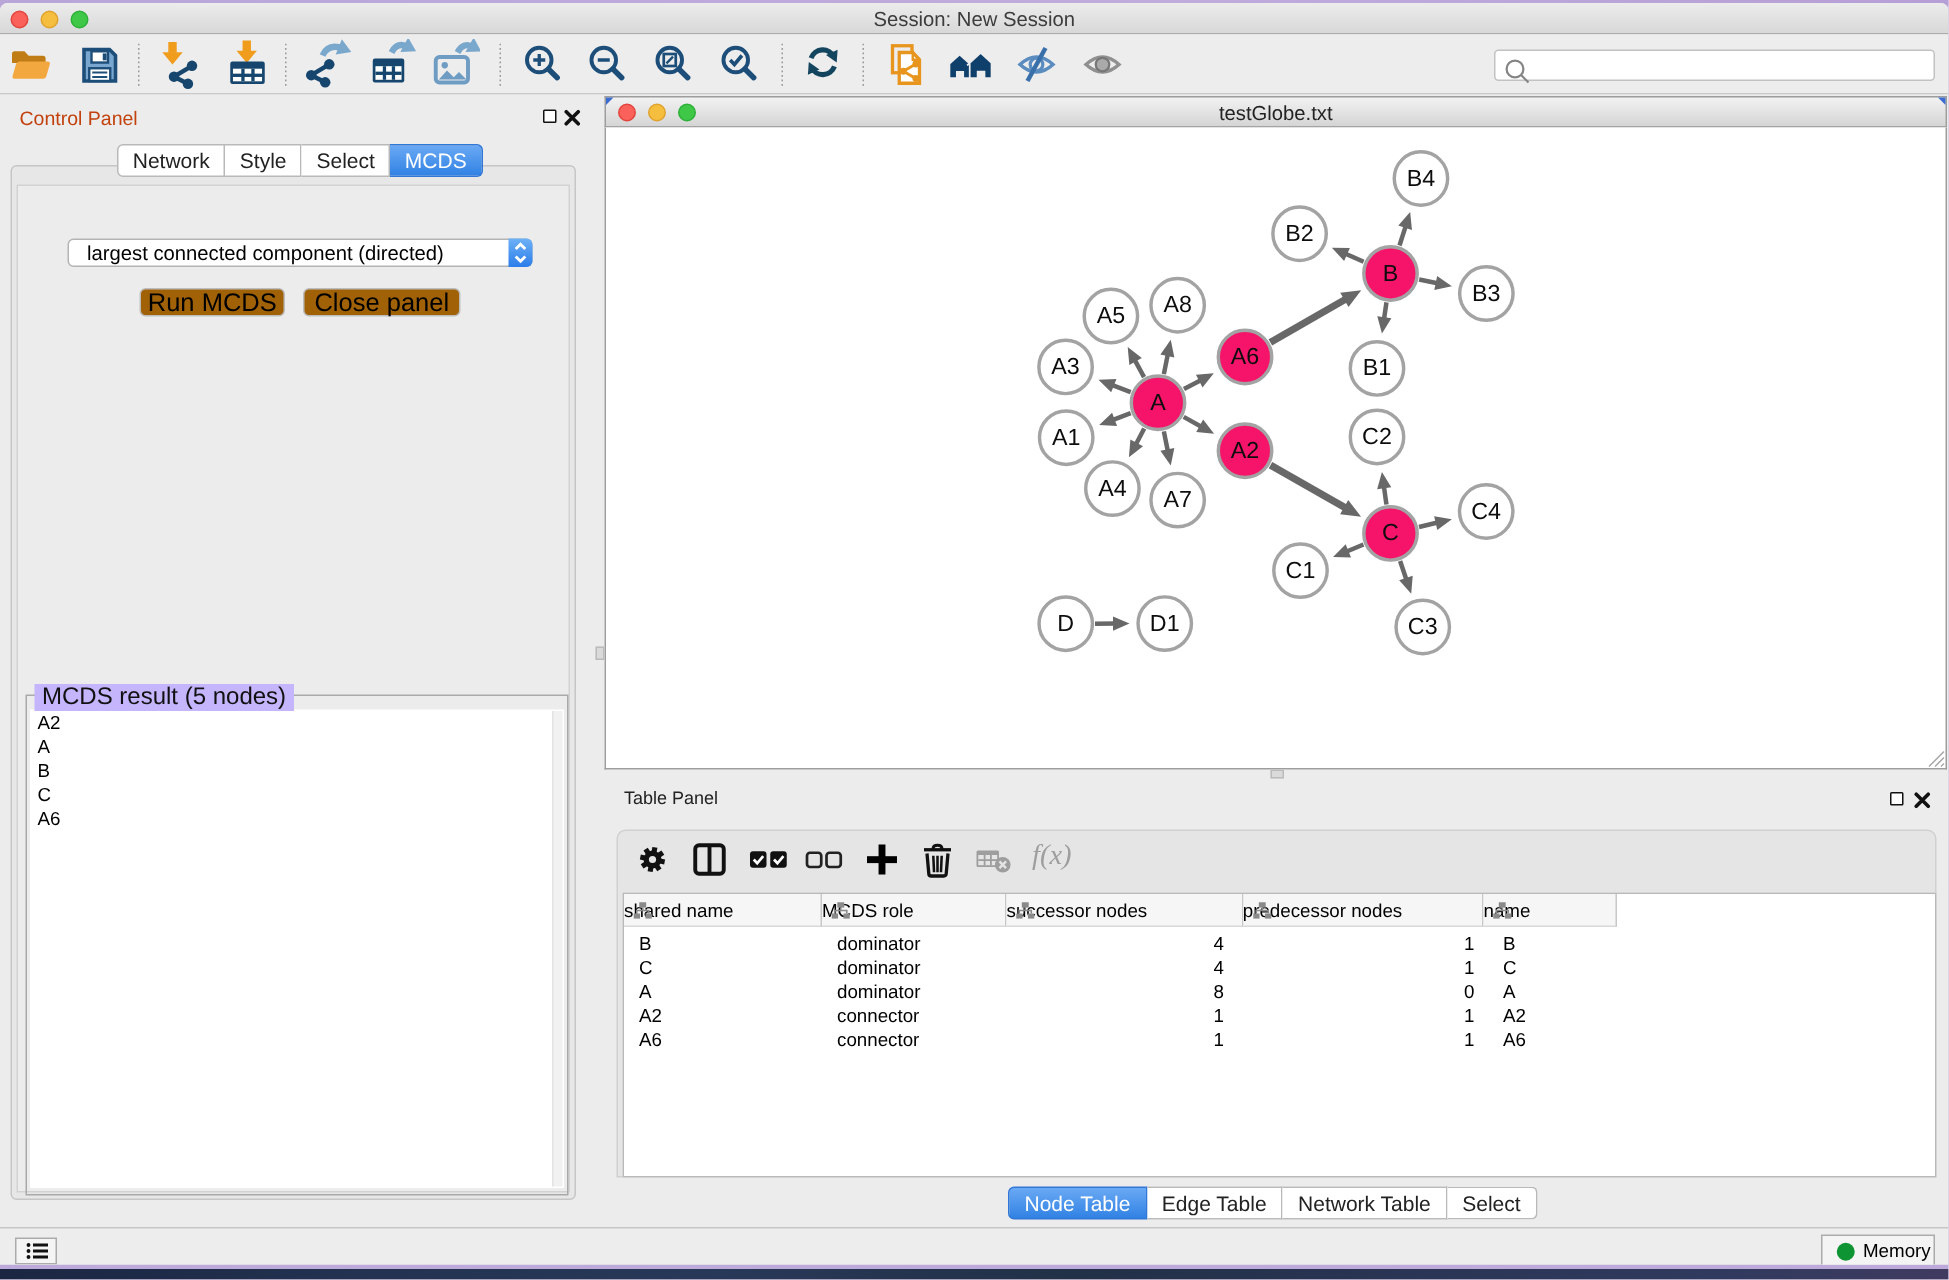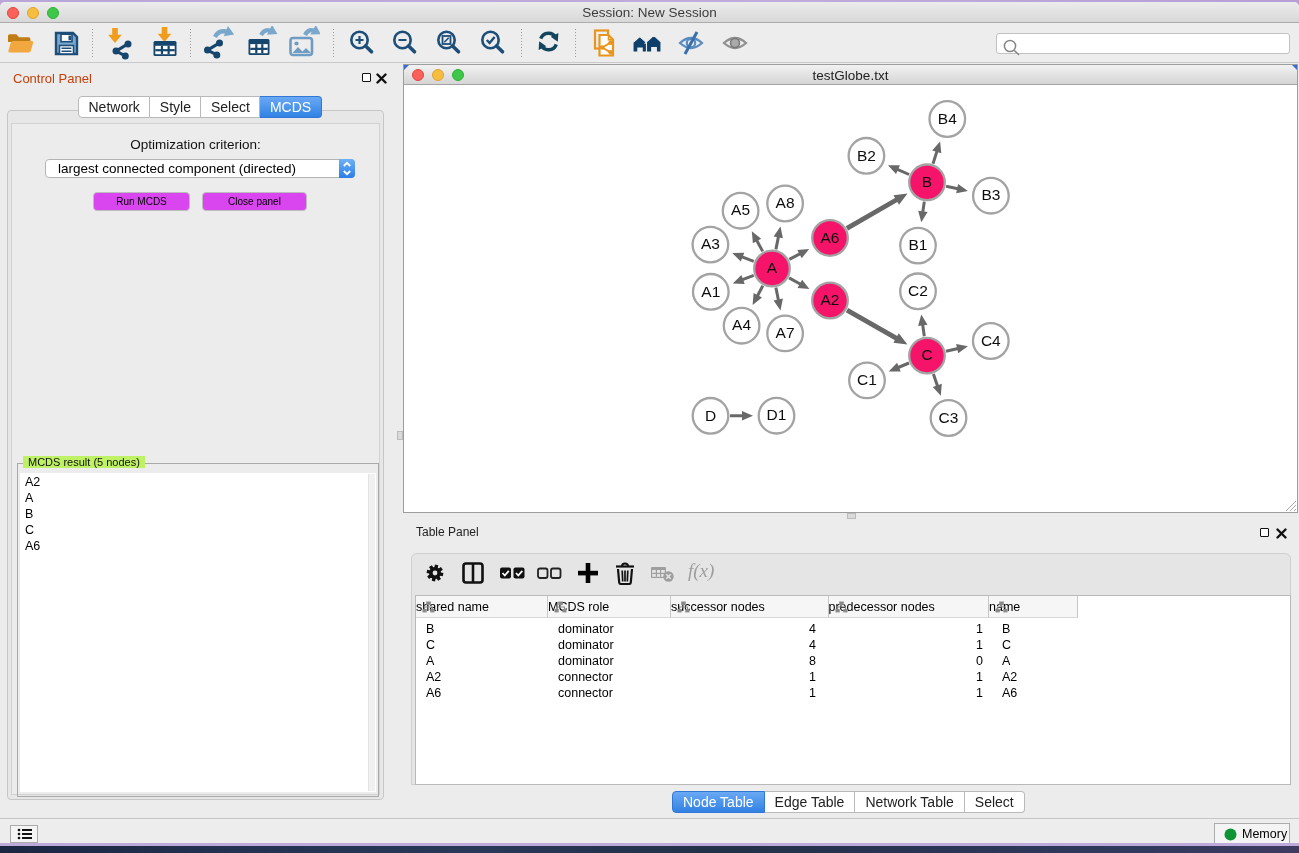--- a/index.html
+++ b/index.html
@@ -43,26 +43,26 @@
 #cp-outer { position:absolute; left:7px; top:47px; width:377px; height:690px;
   background:#e7e7e7; border:1px solid #c6c6c6; border-radius:4px; }
 #cp-inner { position:absolute; left:3px; top:12px; width:369px; height:672px;
   background:#ececec; border:1px solid #d2d2d2; }
 #opt-label { position:absolute; left:0; top:26px; width:100%; text-align:center; font-size:13.5px; color:#111; }
 #dropdown { position:absolute; left:37px; top:48px; width:310px; height:19px;
   background:#fff; border:1px solid #b4b4b4; border-radius:4px; }
 #dropdown .cap { position:absolute; right:-1px; top:-1px; width:16px; height:19px;
   background:linear-gradient(#6db1f7,#2c7de9); border-radius:0 4px 4px 0; }
 #dropdown .txt { position:absolute; left:12px; top:1px; font-size:13.5px; color:#000; }
-.btn { position:absolute; height:19px; background:#d946ef; border:1px solid #bdbdbd;
-  border-radius:4px; font-size:10px; color:#000; text-align:center; line-height:17px; }
+.btn { position:absolute; height:19px; background:#a16207; border:1px solid #bdbdbd;
+  border-radius:4px; font-size:17px; color:#000; text-align:center; line-height:17px; }
 
 #groupbox { position:absolute; left:9px; top:349px; width:362px; height:338px; }
 #gb-border { position:absolute; left:0; top:3px; width:100%; height:334px; border:1px solid #a9a9a9; }
-#gb-label { position:absolute; left:6px; top:-4px; background:#bef264; padding:0 5px; font-size:11px; color:#111; z-index:3;text-align:right; }
+#gb-label { position:absolute; left:6px; top:-4px; background:#c4b5fd; padding:0 5px; font-size:16px; color:#111; z-index:3;text-align:right; }
 #gb-list { position:absolute; left:3px; top:13px; width:356px; height:319px; background:#fff; z-index:2; }
 #gb-scroll { position:absolute; right:1px; top:1px; width:7px; height:317px; background:#f1f1f1; border-left:1px solid #e3e3e3; }
 #gb-items { position:absolute; left:5px; top:1px; font-size:12.5px; color:#000; line-height:16px; }
 
 #netwin { position:absolute; left:403px; top:1px; width:895px; height:449px;border-radius:23px; }
 #nw-titlebar { position:absolute; left:0; top:0; width:100%; height:21px;
   background:linear-gradient(#f2f2f2,#d5d5d5); border:1px solid #9d9d9d; border-bottom:1px solid #a3a3a3; }
 #nw-title { position:absolute; top:3px; left:0; width:100%; text-align:center; font-size:13.5px; color:#222; }
 #nw-canvas { position:absolute; left:0; top:21px; width:895px; height:428px;
   background:#fff; border:1px solid #9d9d9d; border-top:none; }
@@ -223,21 +223,20 @@
         <path d="M1.5 1.5 L9.5 9.5 M9.5 1.5 L1.5 9.5" stroke="#111" stroke-width="2.4" stroke-linecap="round"></path>
       </svg>
     <div class="tabrow" style="left:78px; top:33px;">
       <div class="tab cp first">Network</div>
       <div class="tab cp">Style</div>
       <div class="tab cp">Select</div>
       <div class="tab cp sel last">MCDS</div>
     </div>
     <div id="cp-outer">
       <div id="cp-inner"></div>
-      <div id="opt-label">Optimization criterion:</div>
       <div id="dropdown">
         <div class="txt">largest connected component (directed)</div>
         <div class="cap">
           <svg width="16" height="19">
               <path d="M4.8 7 L8 3.8 L11.2 7" stroke="#fff" stroke-width="1.9" fill="none"></path>
               <path d="M4.8 12 L8 15.2 L11.2 12" stroke="#fff" stroke-width="1.9" fill="none"></path>
             </svg>
         </div>
       </div>
       <div class="btn" style="left:85px; top:81px; width:97px;">Run MCDS</div>

